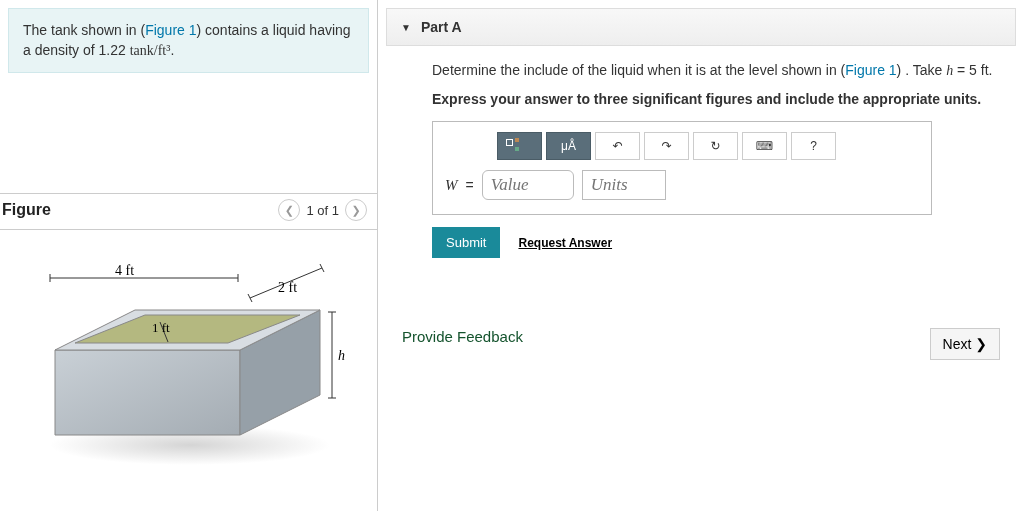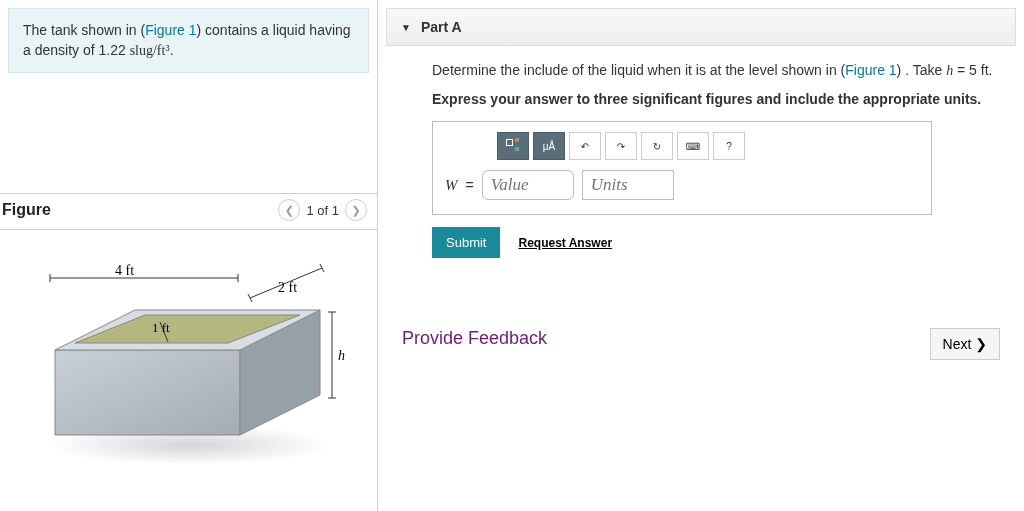--- a/index.html
+++ b/index.html
@@ -16,44 +16,44 @@
     .figure-canvas { width: 360px; height: 220px; margin-top: 20px; position: relative; }
     .right-col { flex: 1; padding: 0; }
     .part-header { background: linear-gradient(#f8f8f8,#eee); border: 1px solid #ddd; padding: 10px 14px; margin: 8px 8px 0 8px; display: flex; align-items: center; gap: 10px; }
     .caret-d { color: #333; font-size: 10px; }
     .part-body { padding: 14px 24px 10px 54px; }
     .qtext { margin-bottom: 10px; line-height: 1.5; }
     .hvar { font-family: 'Times New Roman', serif; font-style: italic; }
     .bold-instr { font-weight: bold; margin-bottom: 14px; }
     .answer-box { border: 1px solid #bbb; padding: 10px 12px 14px 12px; width: 500px; }
     .toolbar { display: flex; gap: 4px; align-items: center; margin-left: 52px; margin-bottom: 10px; }
-    .tbtn { width: 32px; height: 28px; background: #5a6e7a; color: #fff; display: flex; align-items: center; justify-content: center; cursor: pointer; font-size: 10px; border: 1px solid #4a5c66; text-align: right; }
+    .tbtn { width: 45px; height: 28px; background: #5a6e7a; color: #fff; display: flex; align-items: center; justify-content: center; cursor: pointer; font-size: 12px; border: 1px solid #4a5c66; text-align: right; }
     .tbtn.lite { background: #fff; color: #333; border: 1px solid #ccc; }
     .tbtn-sq { position: relative; }
     .sq-a { position:absolute; width:7px; height:7px; border:1px solid #fff; top:6px; left:8px; }
     .sq-b { position:absolute; width:4px; height:4px; background:#b85; top:5px; left:17px; }
     .sq-c { position:absolute; width:4px; height:4px; background:#6a8; top:14px; left:17px; }
     .eq-row { display: flex; align-items: center; gap: 8px; }
     .wvar { font-family: 'Times New Roman', serif; font-style: italic; font-size: 15px; }
     .input-val, .input-unit { height: 30px; border: 1px solid #bbb; font-family: 'Times New Roman', serif; font-style: italic; font-size: 17px; color: #999; padding: 0 8px; }
     .input-val { width: 92px; border-radius: 6px; }
-    .input-unit { width: 92px; }
+    .input-unit { width: 84px; }
     .submit-row { margin: 12px 0 0 0; display: flex; align-items: center; gap: 18px; }
     .submit-btn { background: #1a8a9a; color: #fff; border: none; padding: 8px 14px; font-size: 13px; cursor: pointer; }
     .link-req { color: #000000; font-weight: bold; font-size: 12px; text-decoration: underline; cursor: pointer; }
     .feedback-row { display: flex; justify-content: space-between; padding: 60px 24px 0 24px; }
-    .pf-link { color: #701a75; font-size: 18px; cursor: pointer; }
+    .pf-link { color: #14532d; font-size: 15px; cursor: pointer; }
     .next-btn { background: #f5f5f5; border: 1px solid #ccc; padding: 7px 12px; font-size: 14px; cursor: pointer; }
   </style>
 </head>
 <body>
 
 <div class="left-col">
   <div class="problem-box">
-    <span>The tank shown in (</span><span class="figref">Figure 1</span><span>) contains a liquid having a density of 1.22 </span><span class="unit">slug/ft³</span><span>.</span>
+    <span>The tank shown in (</span><span class="figref">Figure 1</span><span>) contains a liquid having a density of 1.22 </span><span class="unit">tank/ft³</span><span>.</span>
   </div>
 
   <div class="figure-section">
     <div class="figure-header">
       <div class="figure-title">Figure</div>
       <div class="pager">
         <div class="circle-btn">❮</div>
         <span>1 of 1</span>
         <div class="circle-btn">❯</div>
       </div>

